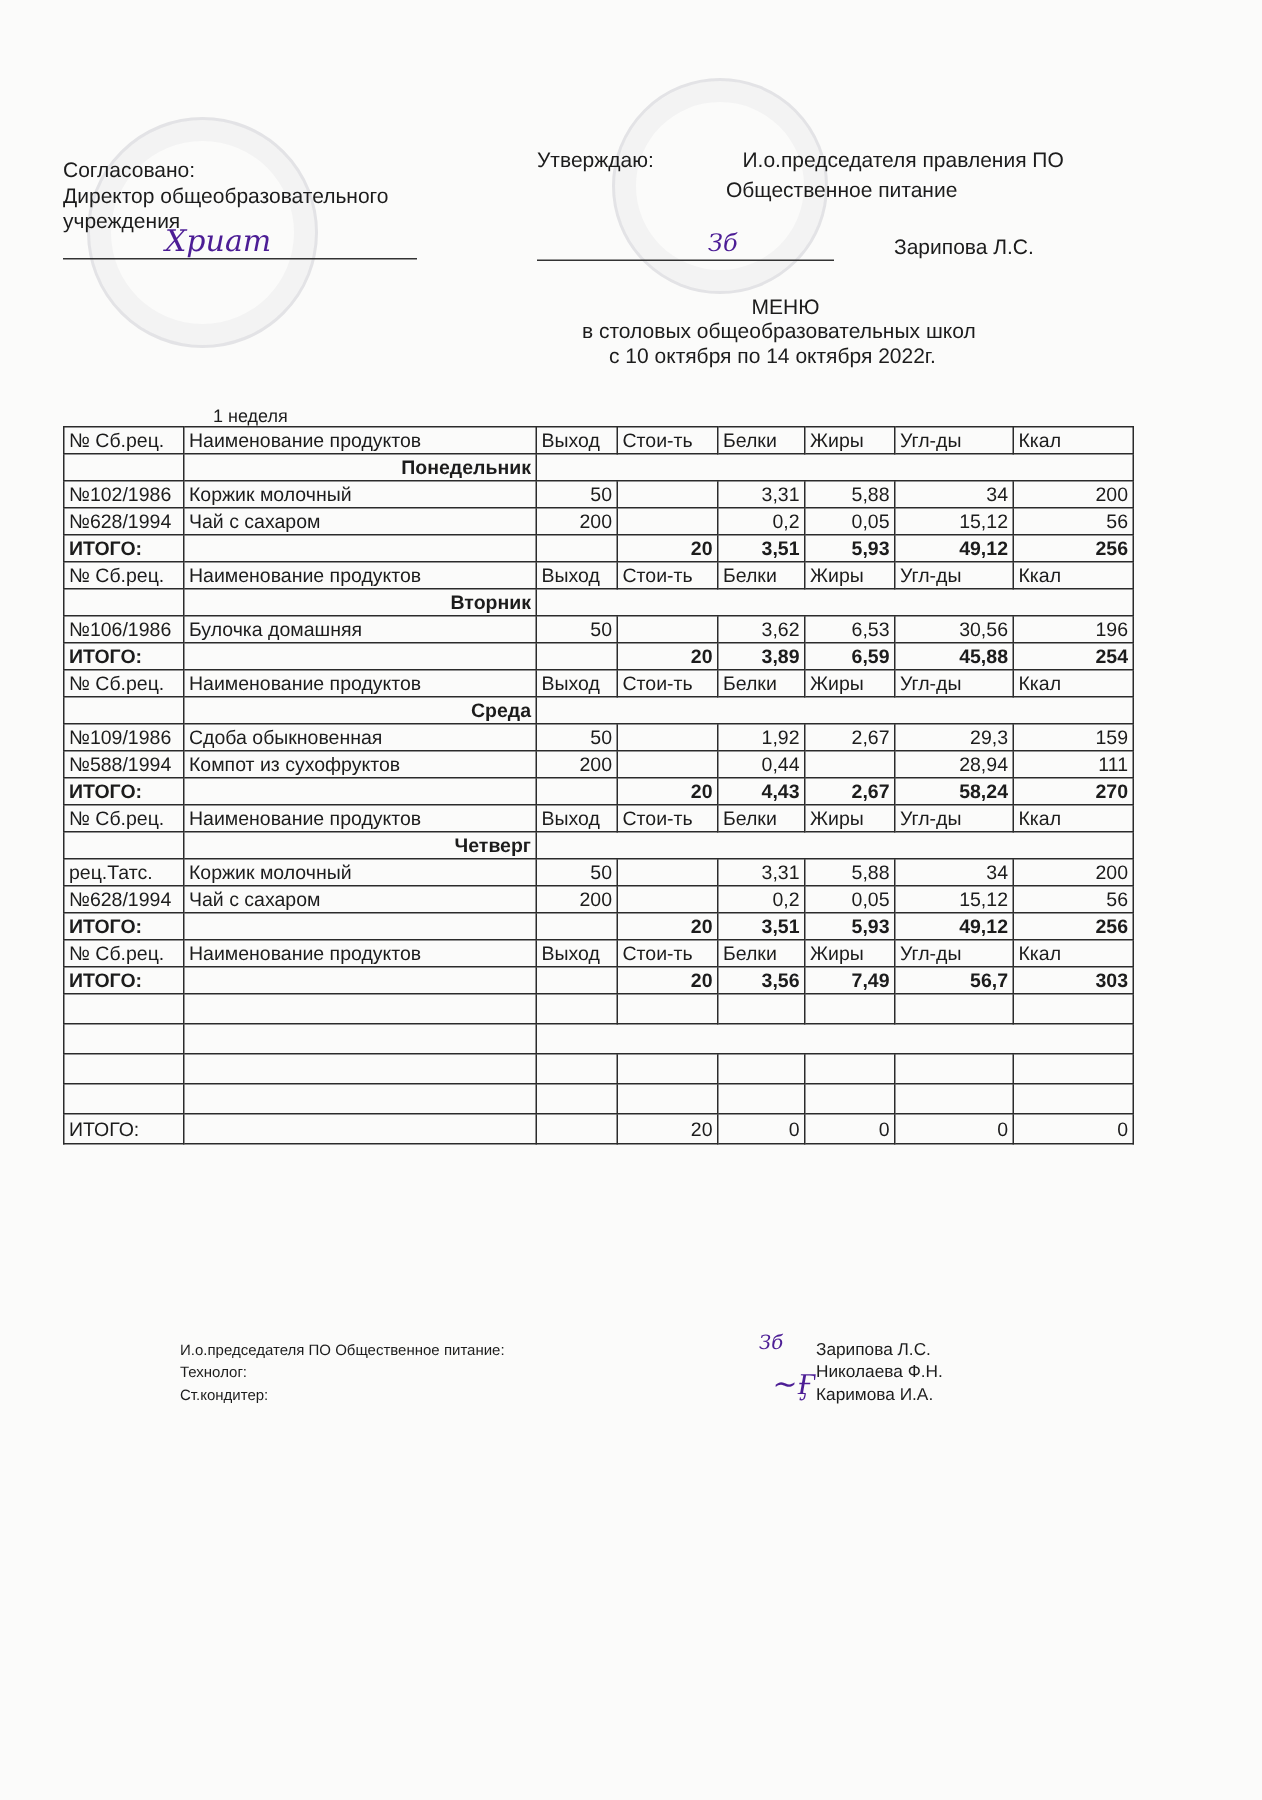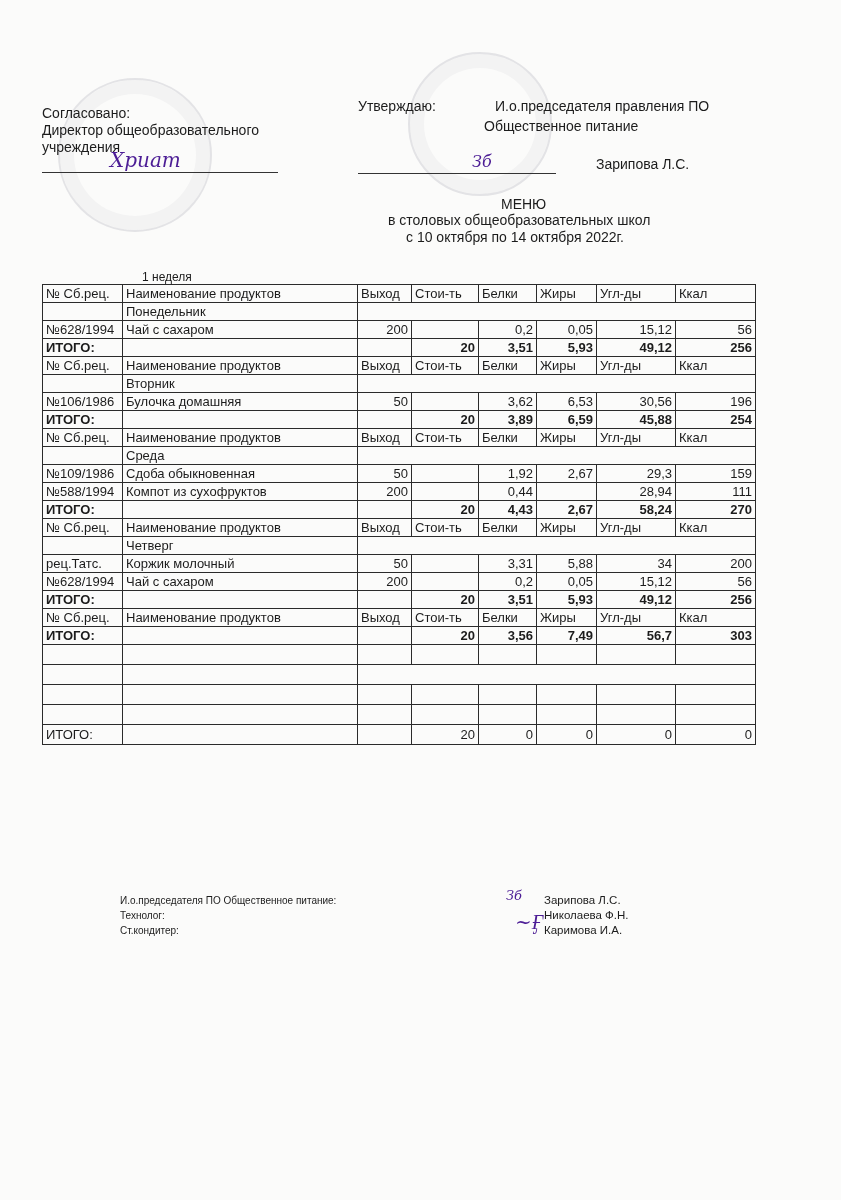--- a/index.html
+++ b/index.html
@@ -20,21 +20,21 @@
     position: absolute; left: 42px; top: 284px; border-collapse: collapse;
     table-layout: fixed; width: 713px;
   }
   table.menu td {
     border: 1px solid #2b2b2b; height: 17px; padding: 0 3px; font-size: 13px;
     line-height: 17px; white-space: nowrap; overflow: hidden;
   }
   td.code { font-size: 11.5px; }
   td.num { text-align: right; }
   td.b { font-weight: bold; }
-  tr.day td.dayname { font-weight: normal; }
+  tr.day td.dayname { font-weight: bold; text-align: right; }
   tr.tall td { height: 19px; }
 
   .footer { position: absolute; left: 120px; top: 893px; font-size: 10px; line-height: 15px; }
   .footer-right { position: absolute; left: 544px; top: 893px; font-size: 11.5px; line-height: 15px; }
 </style>
 </head>
 <body>
 
 <div class="stamp" style="left:58px;top:78px;width:150px;height:150px;"></div>
 <div class="stamp" style="left:408px;top:52px;width:140px;height:140px;"></div>
@@ -80,20 +80,30 @@
         <td>Жиры</td>
         <td>Угл-ды</td>
         <td>Ккал</td>
       </tr>
       <tr class="day">
         <td></td>
         <td class="dayname">Понедельник</td>
         <td colspan="6"></td>
       </tr>
       <tr>
+        <td class="code">№102/1986</td>
+        <td>Коржик  молочный</td>
+        <td class="num">50</td>
+        <td class="num"></td>
+        <td class="num">3,31</td>
+        <td class="num">5,88</td>
+        <td class="num">34</td>
+        <td class="num">200</td>
+      </tr>
+      <tr>
         <td class="code">№628/1994</td>
         <td>Чай  с сахаром</td>
         <td class="num">200</td>
         <td class="num"></td>
         <td class="num">0,2</td>
         <td class="num">0,05</td>
         <td class="num">15,12</td>
         <td class="num">56</td>
       </tr>
       <tr>

